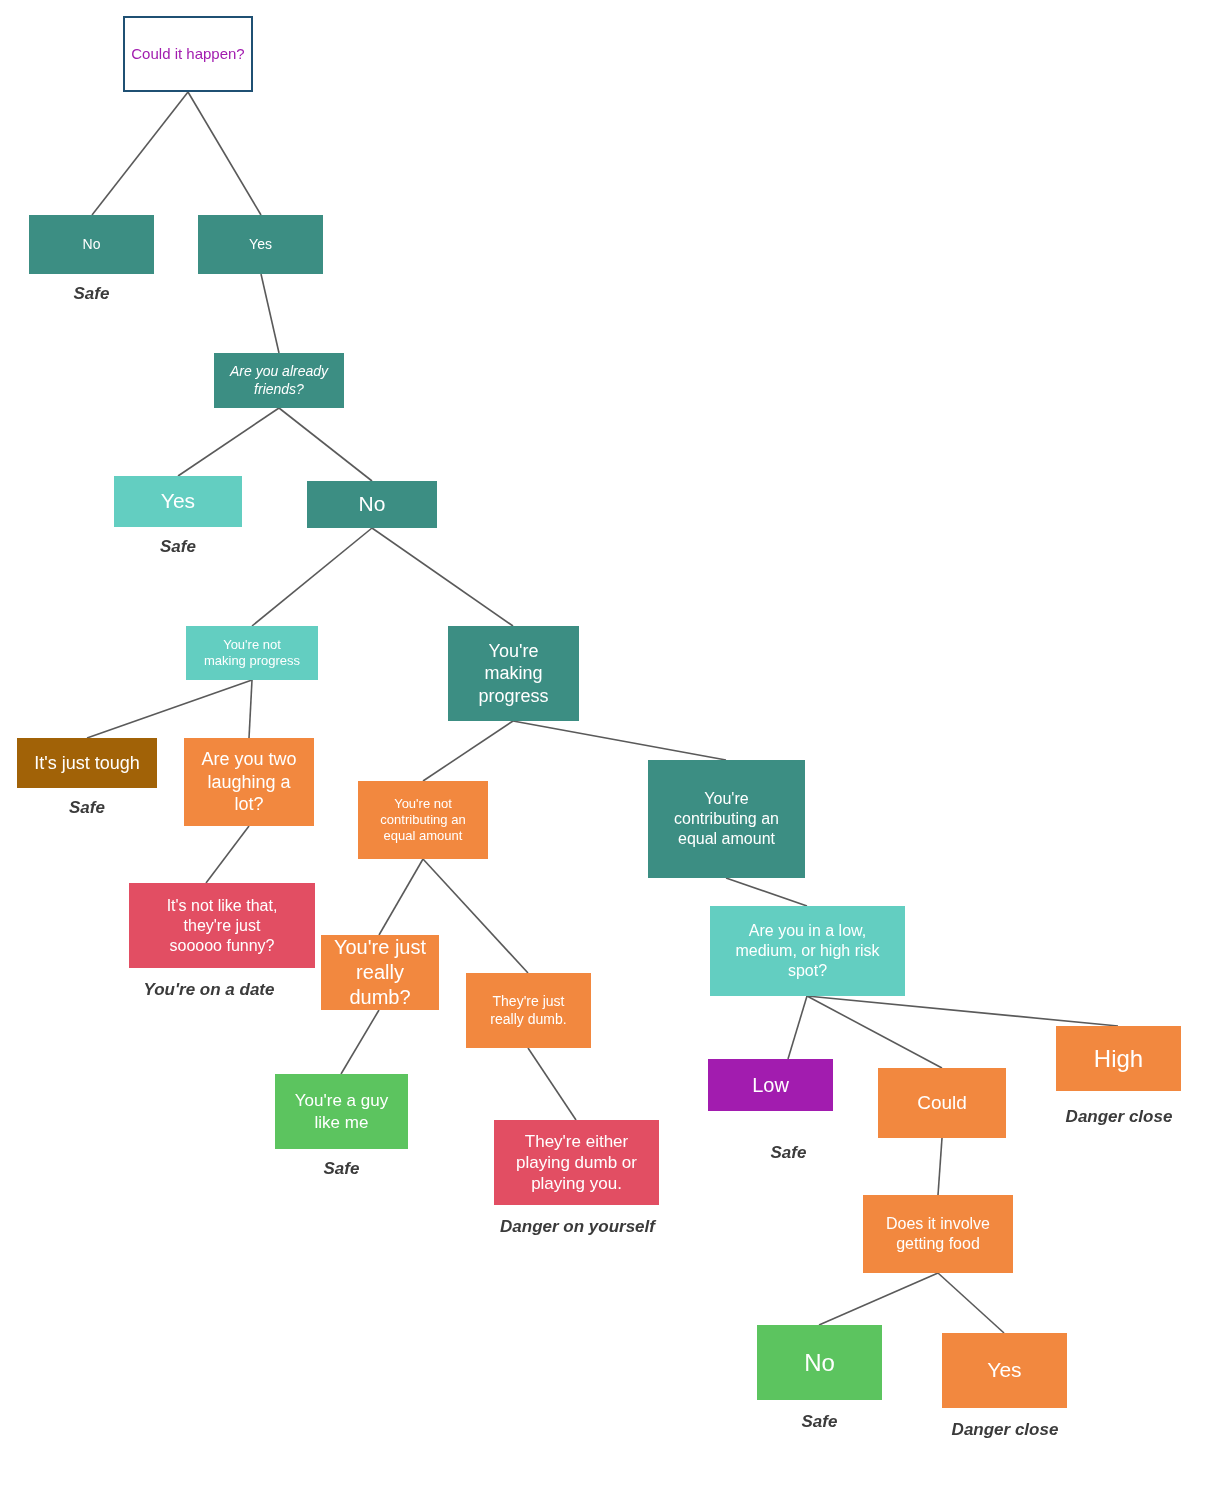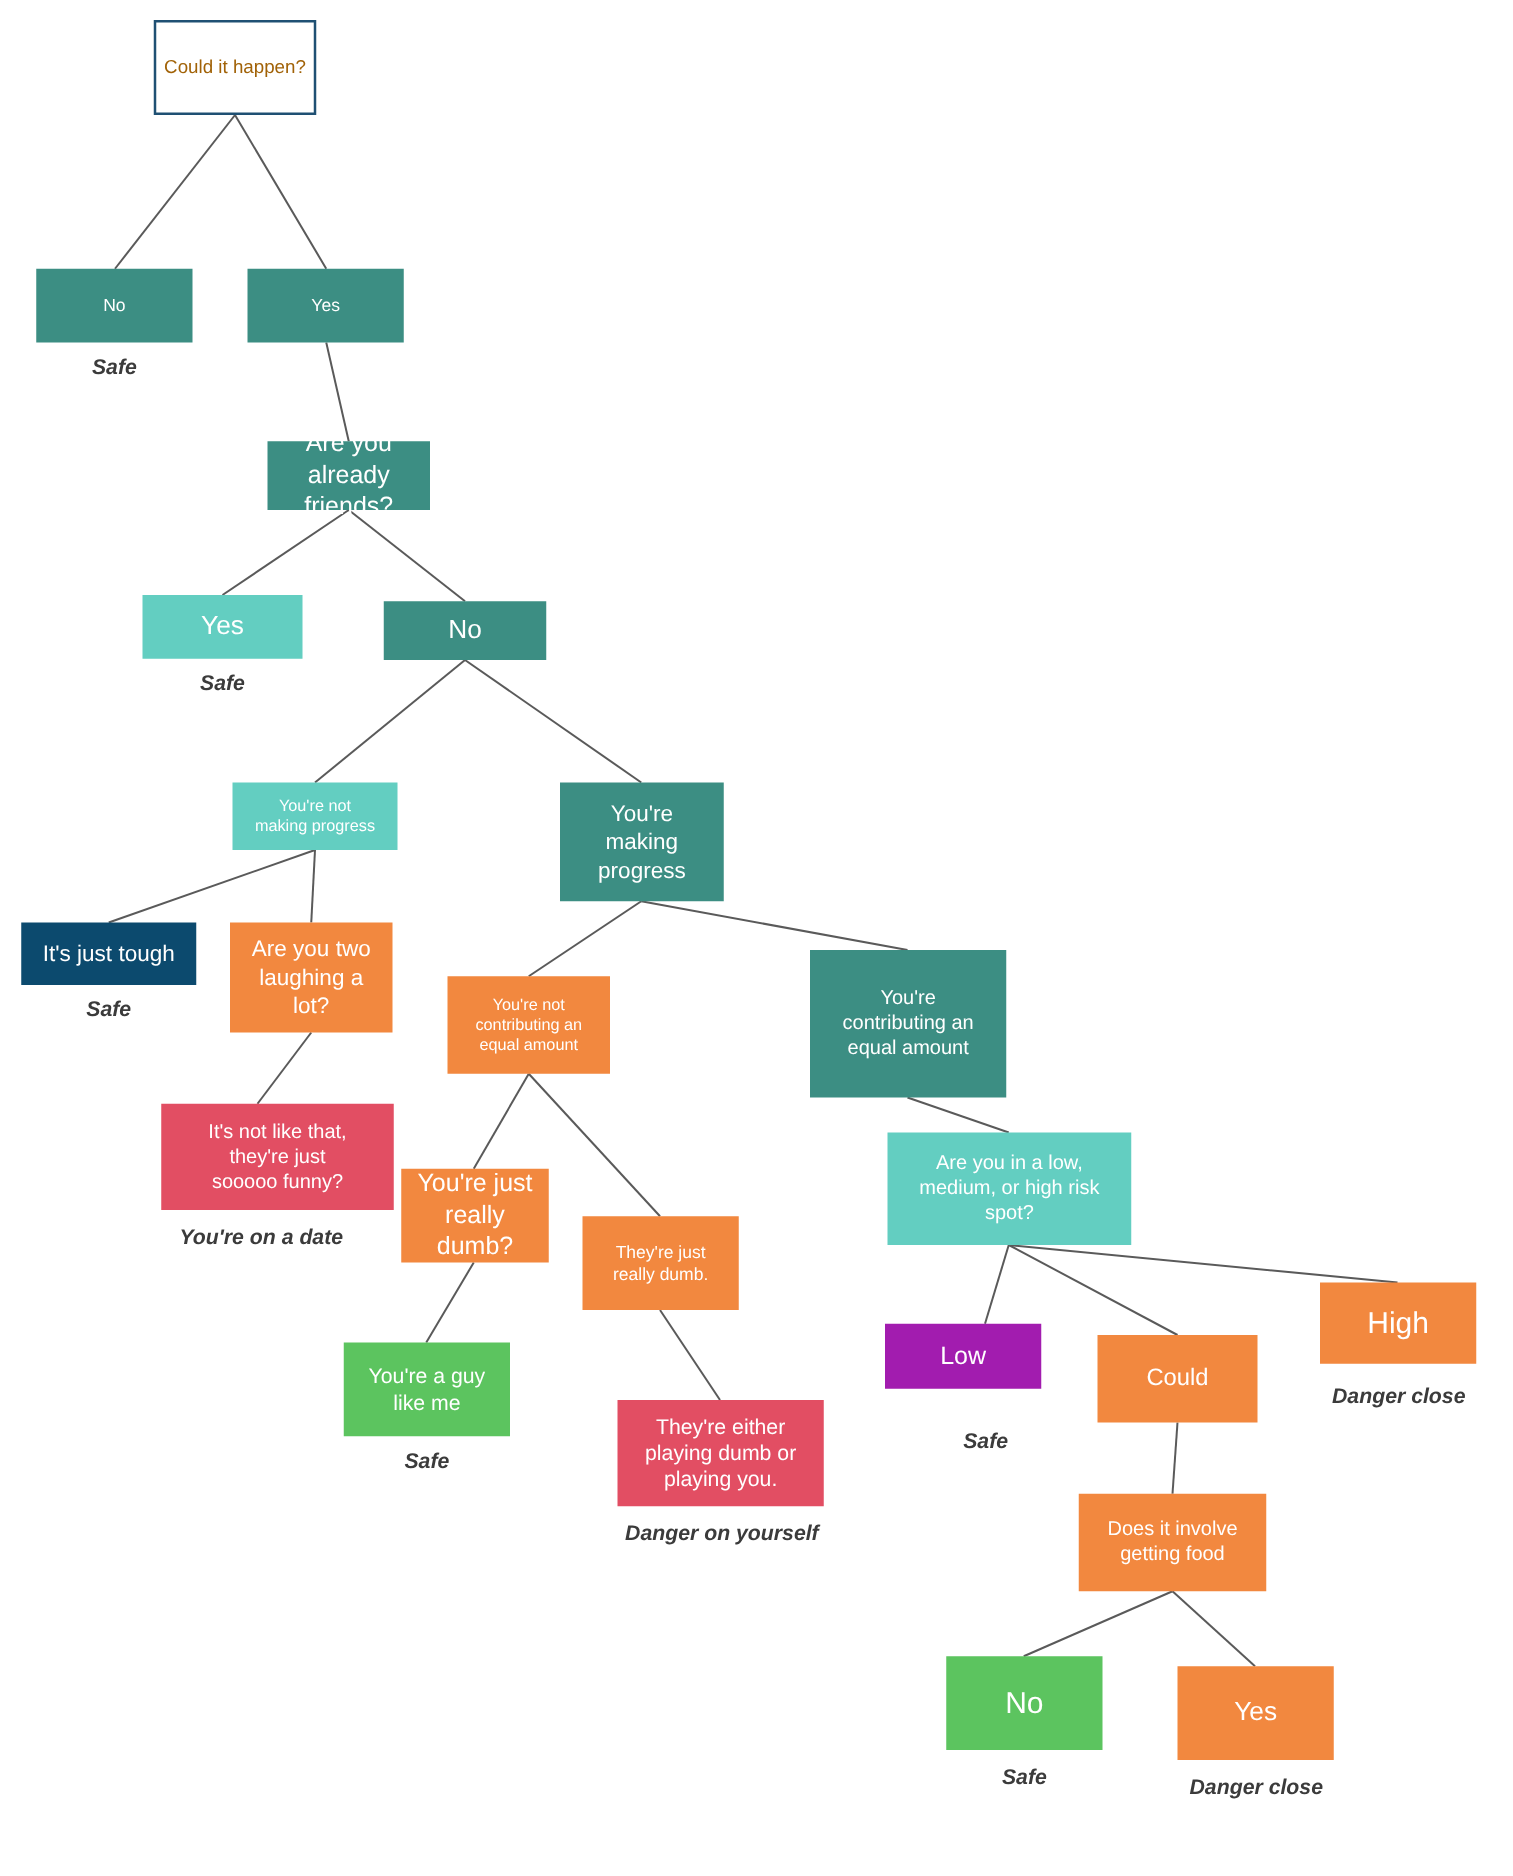--- a/index.html
+++ b/index.html
@@ -34,21 +34,21 @@
     text-align: center;
     color: #ffffff;
     line-height: 1.25;
     padding: 2px 6px;
     white-space: pre-line;
     font-family: "Liberation Sans", sans-serif;
   }
   .node.root {
     background: #ffffff;
     border: 2px solid #1f5073;
-    color: #a16207;
+    color: #a21caf;
   }
   .caption {
     position: absolute;
     font-style: italic;
     font-weight: bold;
     color: #3b3b3b;
     text-align: center;
     font-family: "Liberation Sans", sans-serif;
     white-space: nowrap;
   }
@@ -79,30 +79,30 @@
       <line x1="807" y1="996" x2="942" y2="1068" stroke="#5a5a5a" stroke-width="1.6"></line>
       <line x1="807" y1="996" x2="1118" y2="1026" stroke="#5a5a5a" stroke-width="1.6"></line>
       <line x1="942" y1="1138" x2="938" y2="1195" stroke="#5a5a5a" stroke-width="1.6"></line>
       <line x1="938" y1="1273" x2="819" y2="1325" stroke="#5a5a5a" stroke-width="1.6"></line>
       <line x1="938" y1="1273" x2="1004" y2="1333" stroke="#5a5a5a" stroke-width="1.6"></line>
     </svg>
   <div id="node-layer">
       <div class="node root" style="left: 123px; top: 16px; width: 130px; height: 76px; font-size: 15px;">Could it happen?</div>
       <div class="node" style="left: 29px; top: 215px; width: 125px; height: 59px; font-size: 14px; background: rgb(60, 142, 131);">No</div>
       <div class="node" style="left: 198px; top: 215px; width: 125px; height: 59px; font-size: 14px; background: rgb(60, 142, 131);">Yes</div>
-      <div class="node" style="left: 214px; top: 353px; width: 130px; height: 55px; font-size: 20px; background: rgb(60, 142, 131);">Are you already
+      <div class="node" style="left: 214px; top: 353px; width: 130px; height: 55px; font-size: 14px; background: rgb(60, 142, 131); font-style: italic;">Are you already
 friends?</div>
       <div class="node" style="left: 114px; top: 476px; width: 128px; height: 51px; font-size: 21px; background: rgb(99, 206, 193);">Yes</div>
       <div class="node" style="left: 307px; top: 481px; width: 130px; height: 47px; font-size: 21px; background: rgb(60, 142, 131);">No</div>
       <div class="node" style="left: 186px; top: 626px; width: 132px; height: 54px; font-size: 13px; background: rgb(99, 206, 193);">You're  not
 making progress</div>
       <div class="node" style="left: 448px; top: 626px; width: 131px; height: 95px; font-size: 18px; background: rgb(60, 142, 131);">You're
 making
 progress</div>
-      <div class="node" style="left: 17px; top: 738px; width: 140px; height: 50px; font-size: 18px; background: #0c4a6e;">It's just tough</div>
+      <div class="node" style="left: 17px; top: 738px; width: 140px; height: 50px; font-size: 18px; background: #a16207;">It's just tough</div>
       <div class="node" style="left: 184px; top: 738px; width: 130px; height: 88px; font-size: 18px; background: rgb(242, 136, 63);">Are you two
 laughing a
 lot?</div>
       <div class="node" style="left: 358px; top: 781px; width: 130px; height: 78px; font-size: 13px; background: rgb(242, 136, 63);">You're not
 contributing an
 equal amount</div>
       <div class="node" style="left: 648px; top: 760px; width: 157px; height: 118px; font-size: 16px; background: rgb(60, 142, 131);">You're
 contributing an
 equal amount</div>
       <div class="node" style="left: 129px; top: 883px; width: 186px; height: 85px; font-size: 16px; background: rgb(226, 78, 99);">It's not like that,

